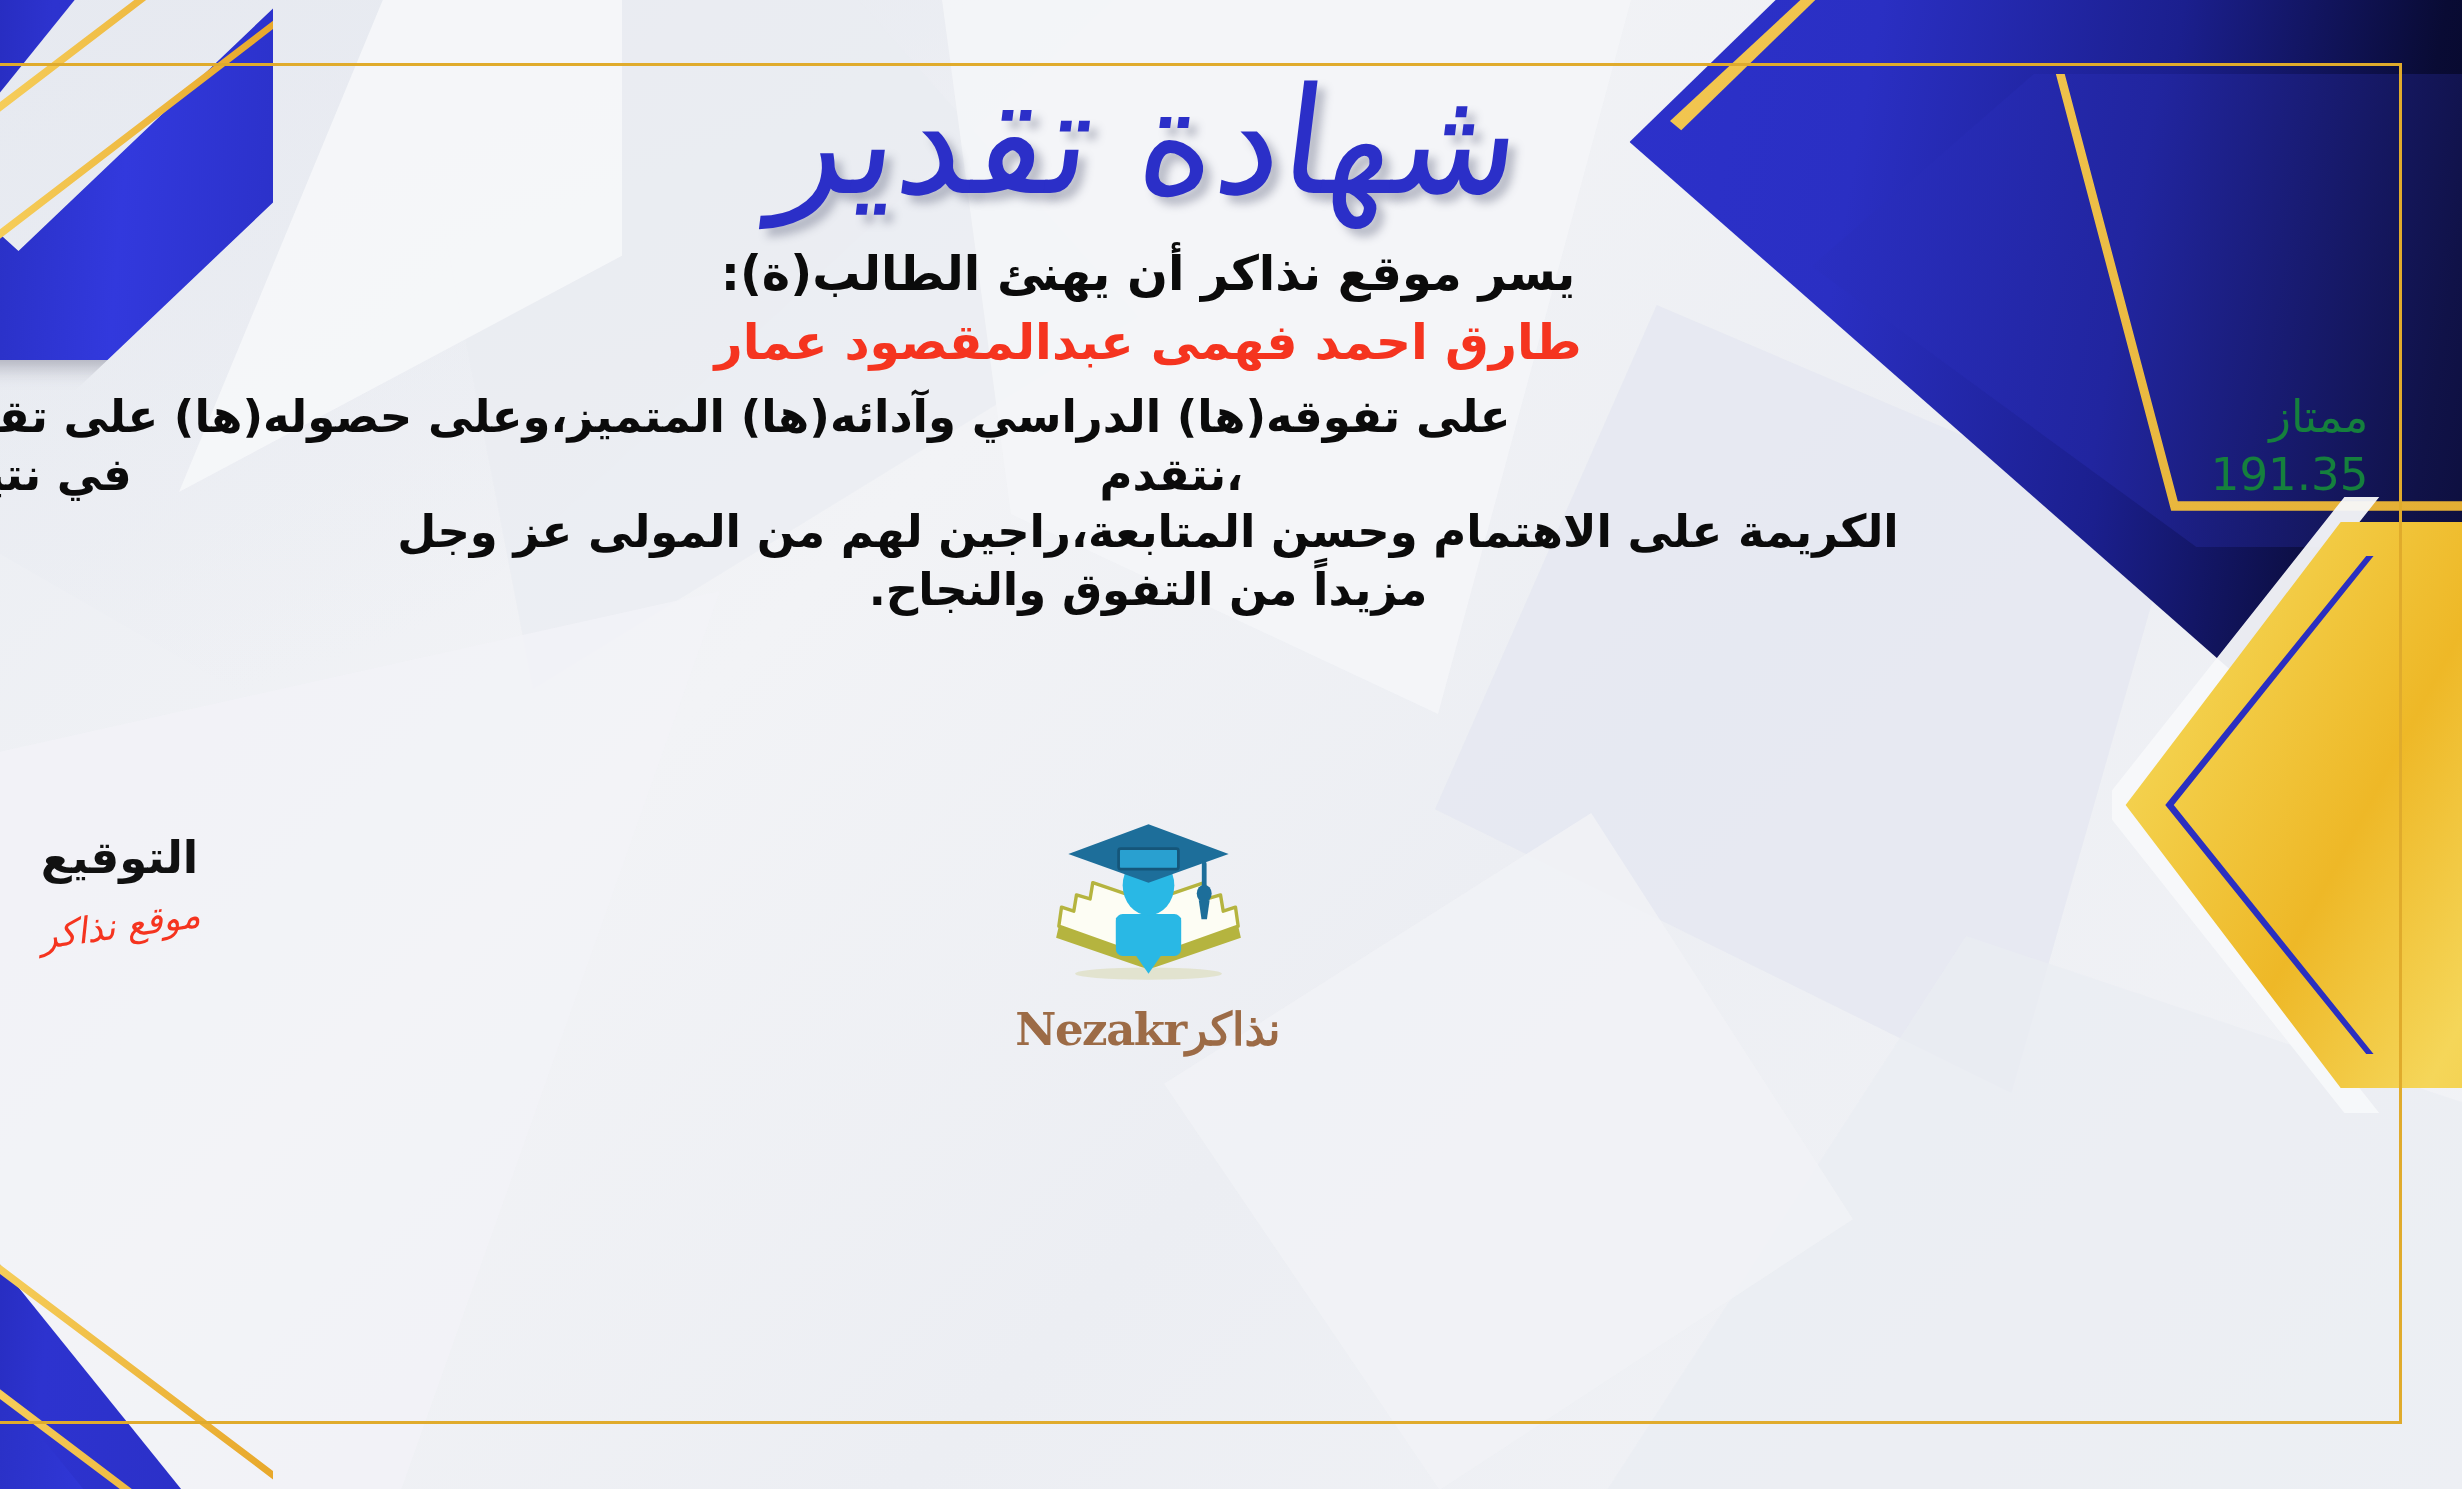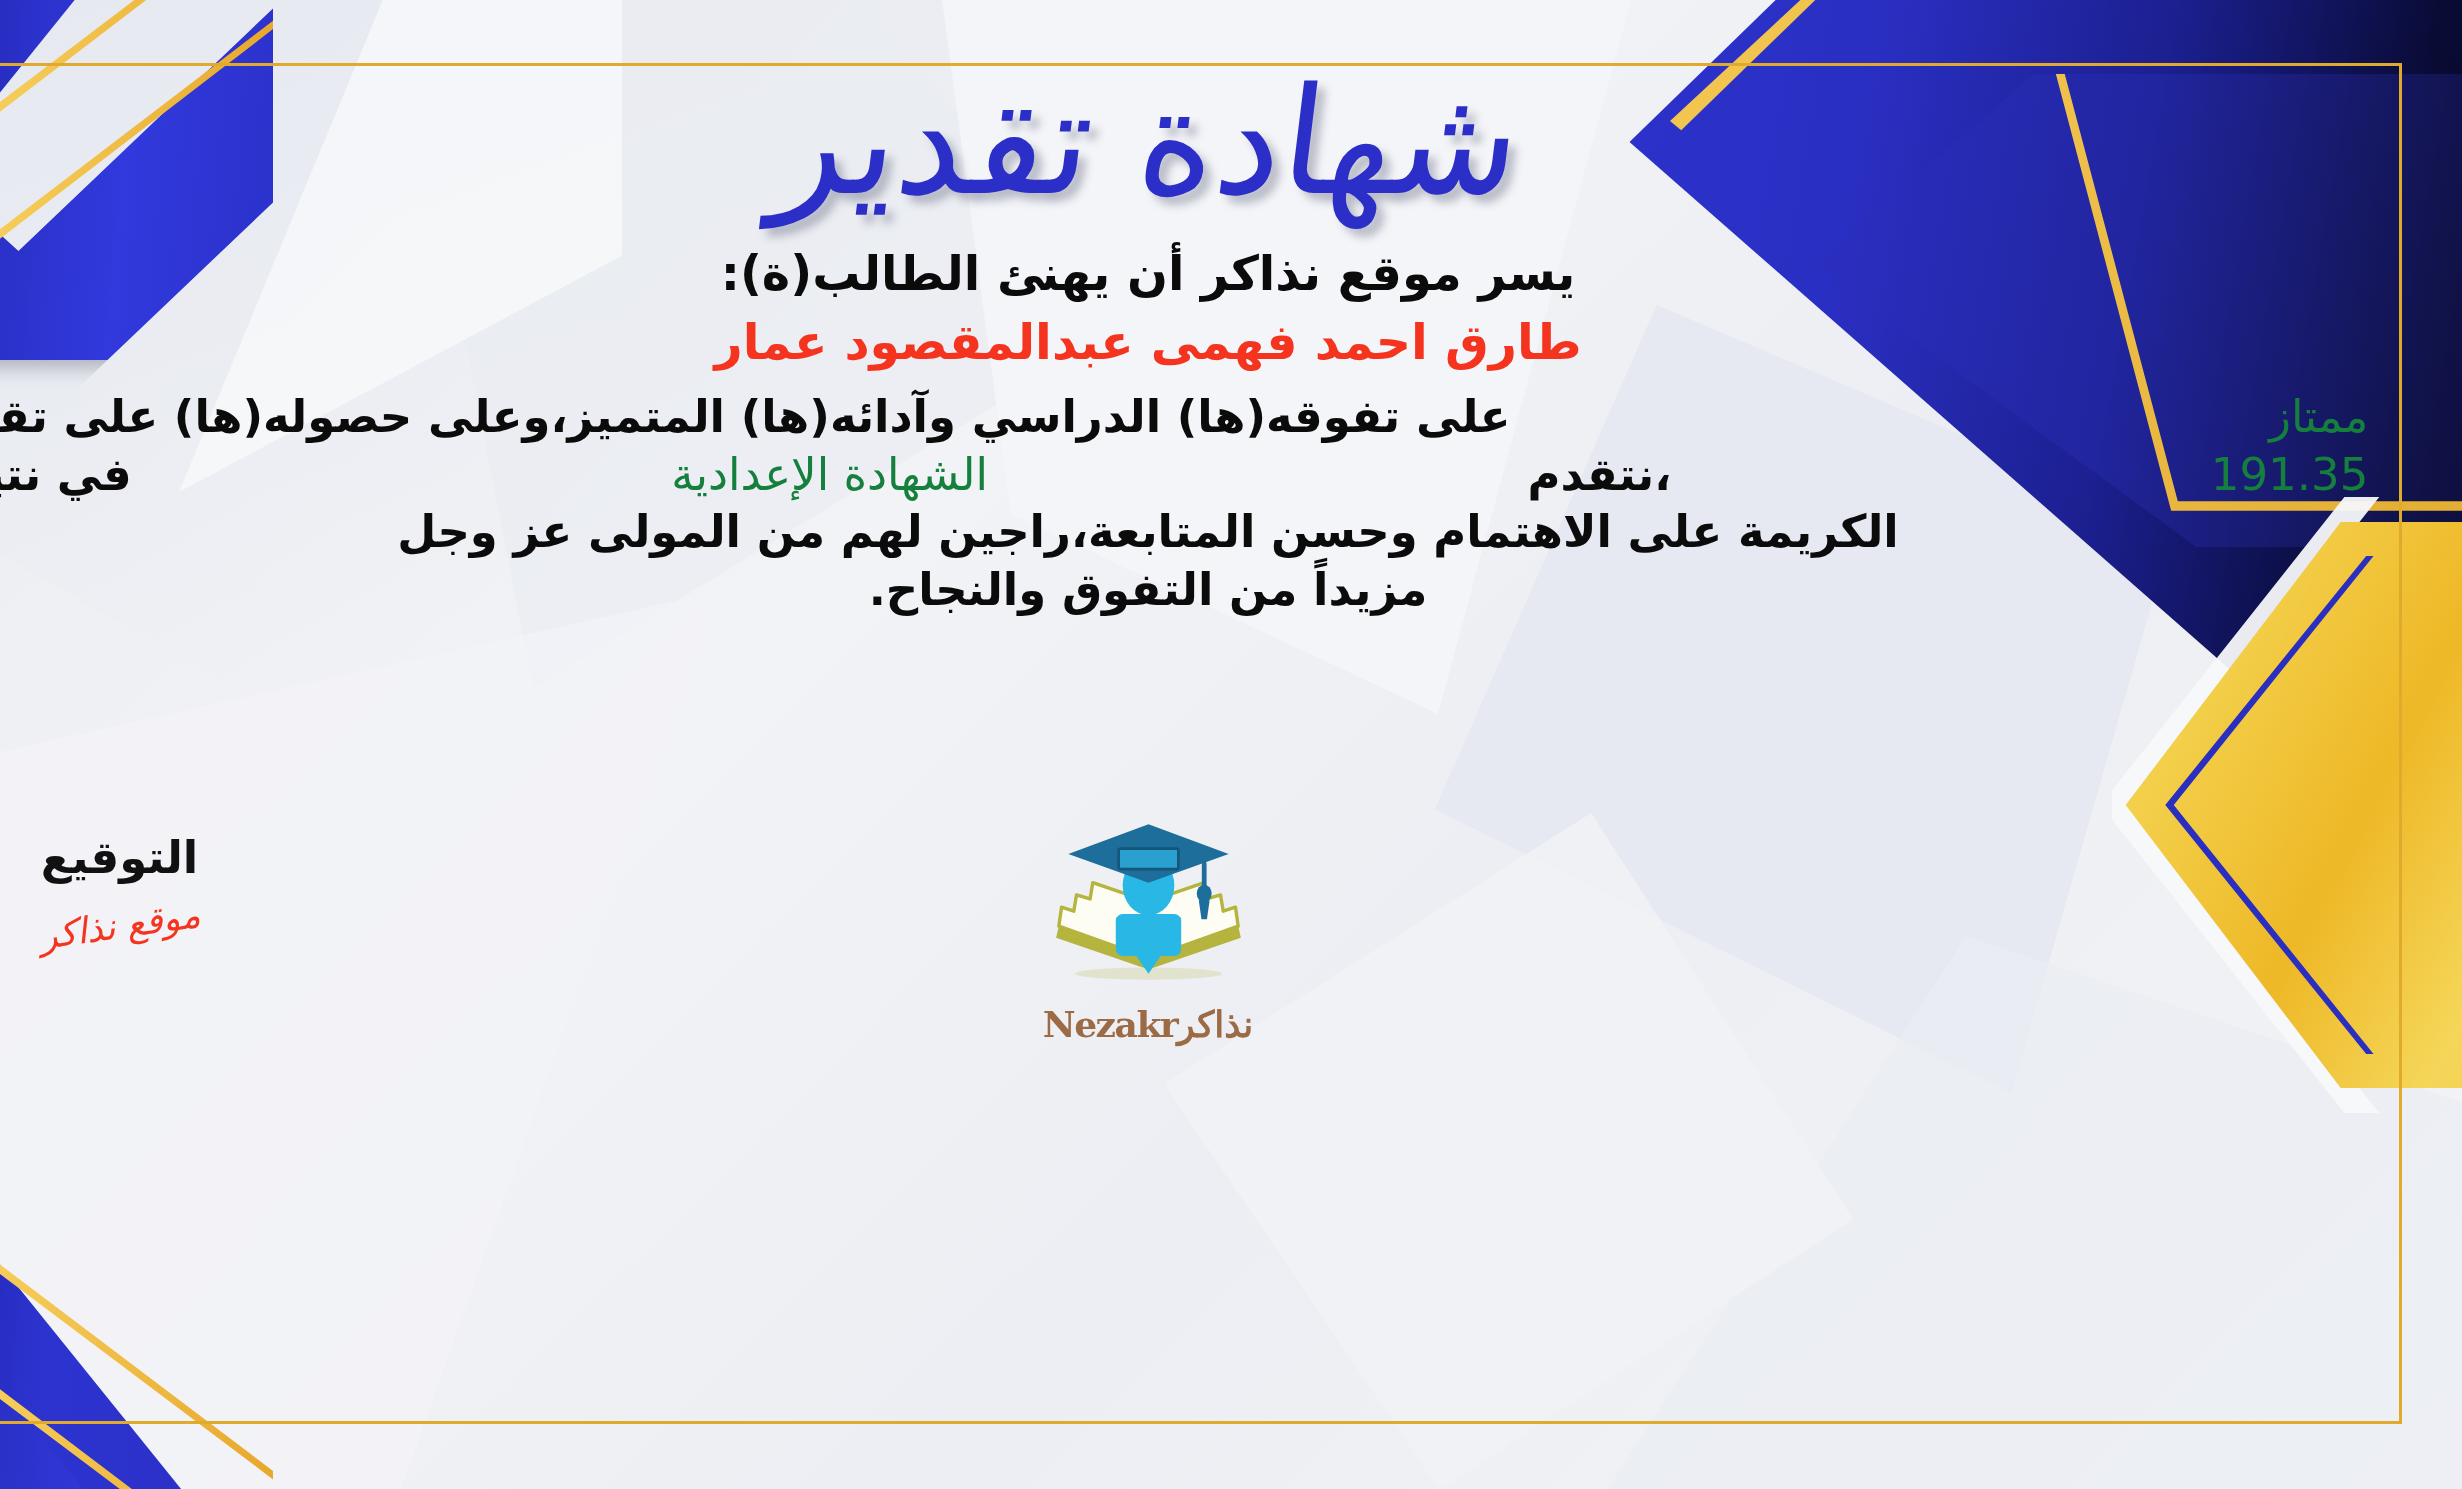--- a/index.html
+++ b/index.html
@@ -183,21 +183,21 @@
     margin-top:20.7px;font-size:36px;color:#F5341F;
     font-family:"DejaVu Serif","Liberation Serif",serif;
     font-style:italic;transform:rotate(-8deg);display:inline-block;
   }
 
   
   .logo-block{position:absolute;left:0;right:0;top:749px;display:flex;
               flex-direction:column;align-items:center;}
   .logo-svg{width:207px;height:197px;display:block;}
   .logo-word{
-    margin-top:-5.9px;font-size:36px;font-weight:700;color:#9c6b46;
+    margin-top:-5.9px;font-size:45px;font-weight:700;color:#9c6b46;
     font-family:"DejaVu Serif","Liberation Serif",serif;letter-spacing:-1.5px;
     direction:rtl;
   }
   .logo-word .lat{font-family:"DejaVu Serif","Liberation Serif",serif;}
 </style>
 </head>
 <body>
 
 <div class="stage">
 
@@ -249,21 +249,20 @@
     <div class="para">
 
       <span class="ln justified">
         <span class="hl">ممتاز</span>
         <span>على تفوقه(ها) الدراسي وآدائه(ها) المتميز،وعلى حصوله(ها) على تقدير</span>
       </span>
 
       <span class="ln justified">
         <span class="hl">191.35</span>
         <span>،نتقدم</span>
-        <span class="hl">الشهادة الإعدادية</span>
         <span>في نتيجة</span>
       </span>
 
       <span class="ln">الكريمة على الاهتمام وحسن المتابعة،راجين لهم من المولى عز وجل</span>
 
       <span class="ln">مزيداً من التفوق والنجاح.</span>
     </div>
 
     <div class="sig-block">
       <div class="sig-label">التوقيع</div>

